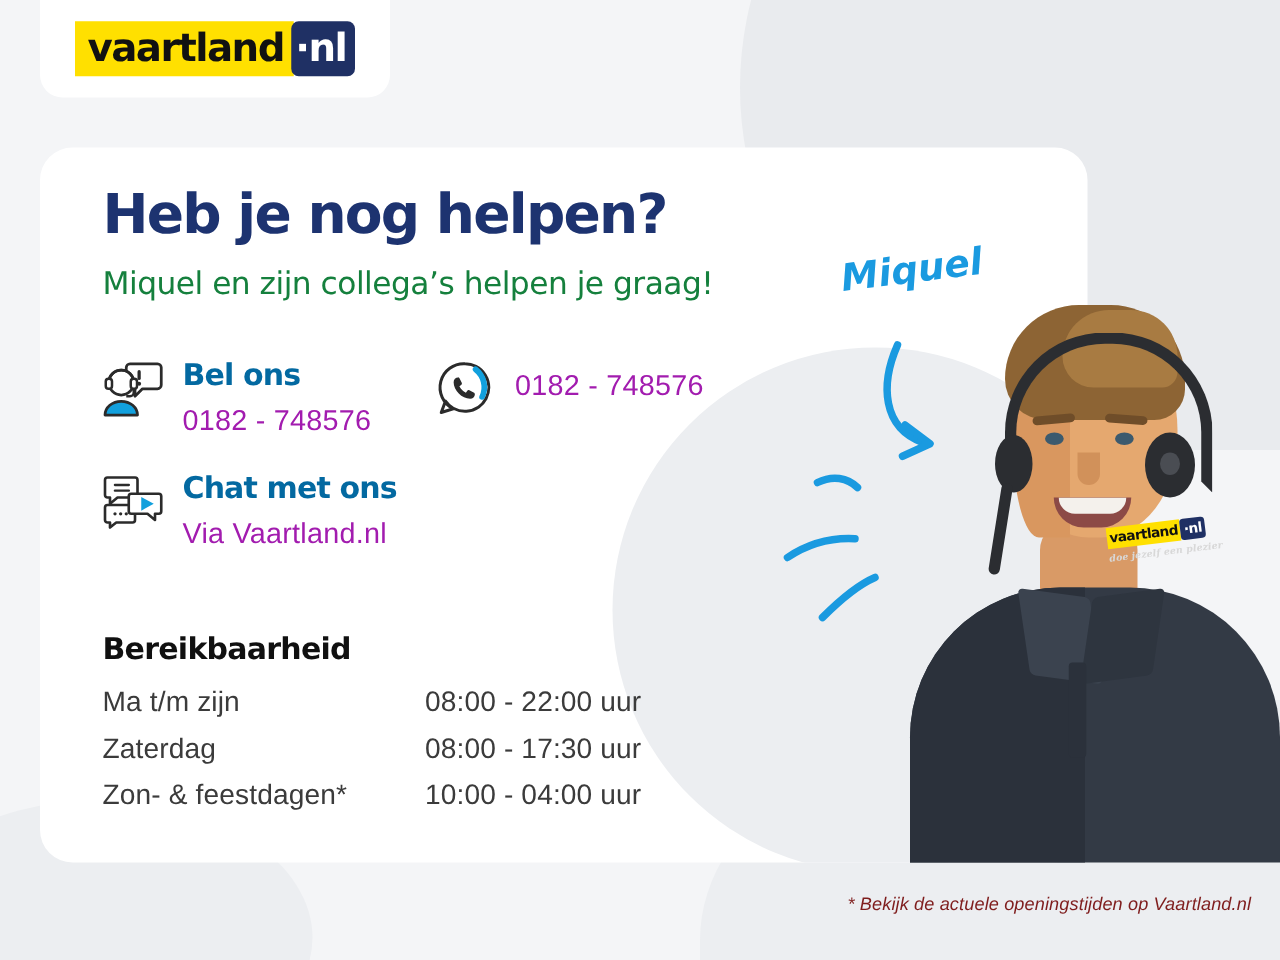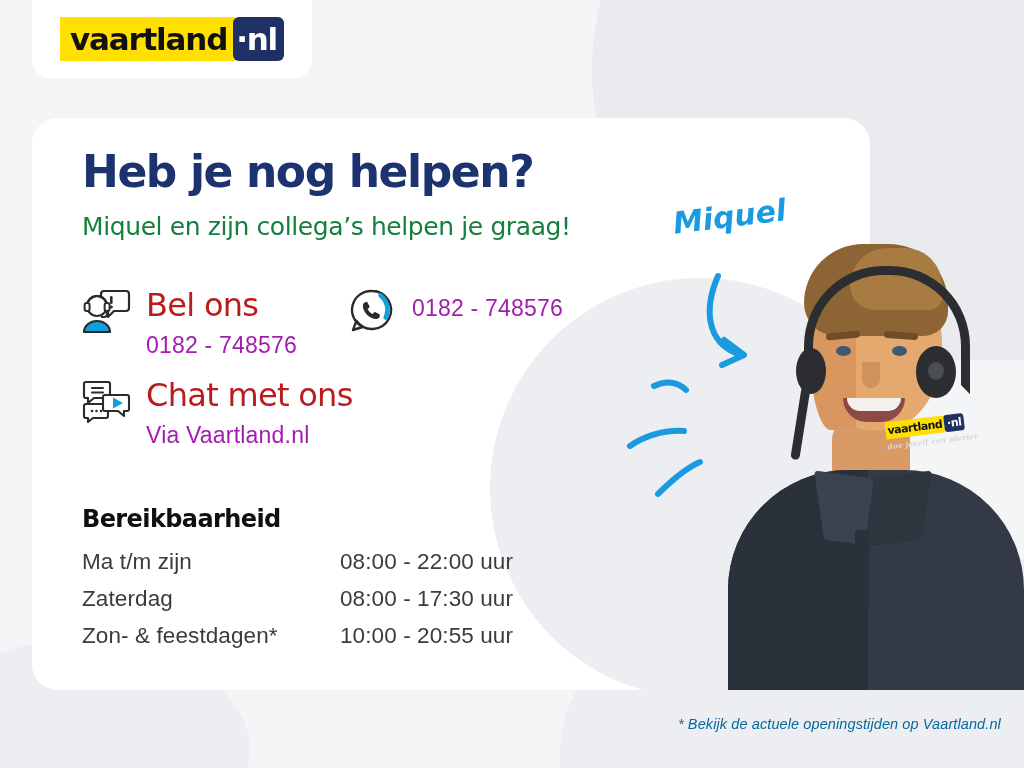--- a/index.html
+++ b/index.html
@@ -166,24 +166,24 @@
     width: 52px;
     height: 52px;
     flex: 0 0 52px;
     display: flex;
     align-items: center;
     justify-content: center;
   }
   .contact-text { padding-top: 2px; }
   .contact-title {
     font-family: "DejaVu Sans", sans-serif;
-    font-weight: 400;
-    font-size: 32px;
+    font-weight: 700;
+    font-size: 24px;
     letter-spacing: -0.7px;
-    color: #b91c1c;
+    color: #0369a1;
     line-height: 1.15;
   }
   .contact-sub {
     font-family: "Liberation Sans", sans-serif;
     font-size: 23px;
     color: #a21caf;
     letter-spacing: 0.2px;
     line-height: 1.35;
     margin-top: 6px;
   }
@@ -448,21 +448,21 @@
   }
 
   
   .footnote {
     position: absolute;
     left: 678px;
     top: 716px;
     font-family: "Liberation Sans", sans-serif;
     font-style: italic;
     font-size: 14.5px;
-    color: #0369a1;
+    color: #7f1d1d;
     letter-spacing: 0.1px;
     white-space: nowrap;
   }
 </style>
 </head>
 <body>
 
 <div class="bg-root">
   <div class="blob-right"></div>
   <div class="blob-right2"></div>
@@ -557,21 +557,21 @@
     <tr>
       <td class="day">Ma t/m zijn</td>
       <td class="time">08:00 - 22:00 uur</td>
     </tr>
     <tr>
       <td class="day">Zaterdag</td>
       <td class="time">08:00 - 17:30 uur</td>
     </tr>
     <tr>
       <td class="day">Zon- &amp; feestdagen*</td>
-      <td class="time">10:00 - 20:55 uur</td>
+      <td class="time">10:00 - 04:00 uur</td>
     </tr>
   </tbody>
 </table>
 
 <div class="person">
   <div class="person-inner">
     <div class="neck"></div>
     <div class="torso"></div>
     <div class="torso-shadow"></div>
     <div class="collar-l"></div>

